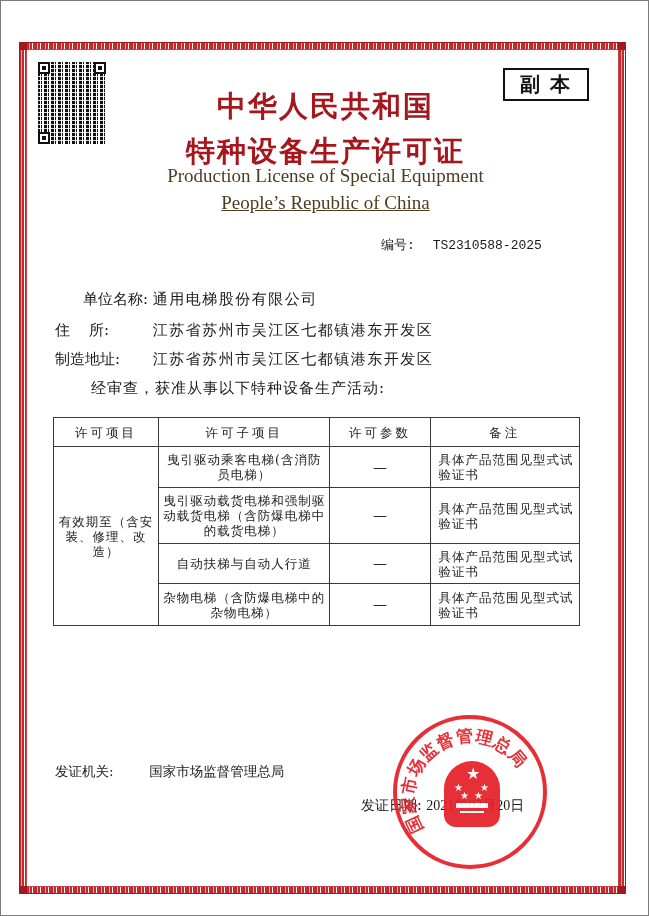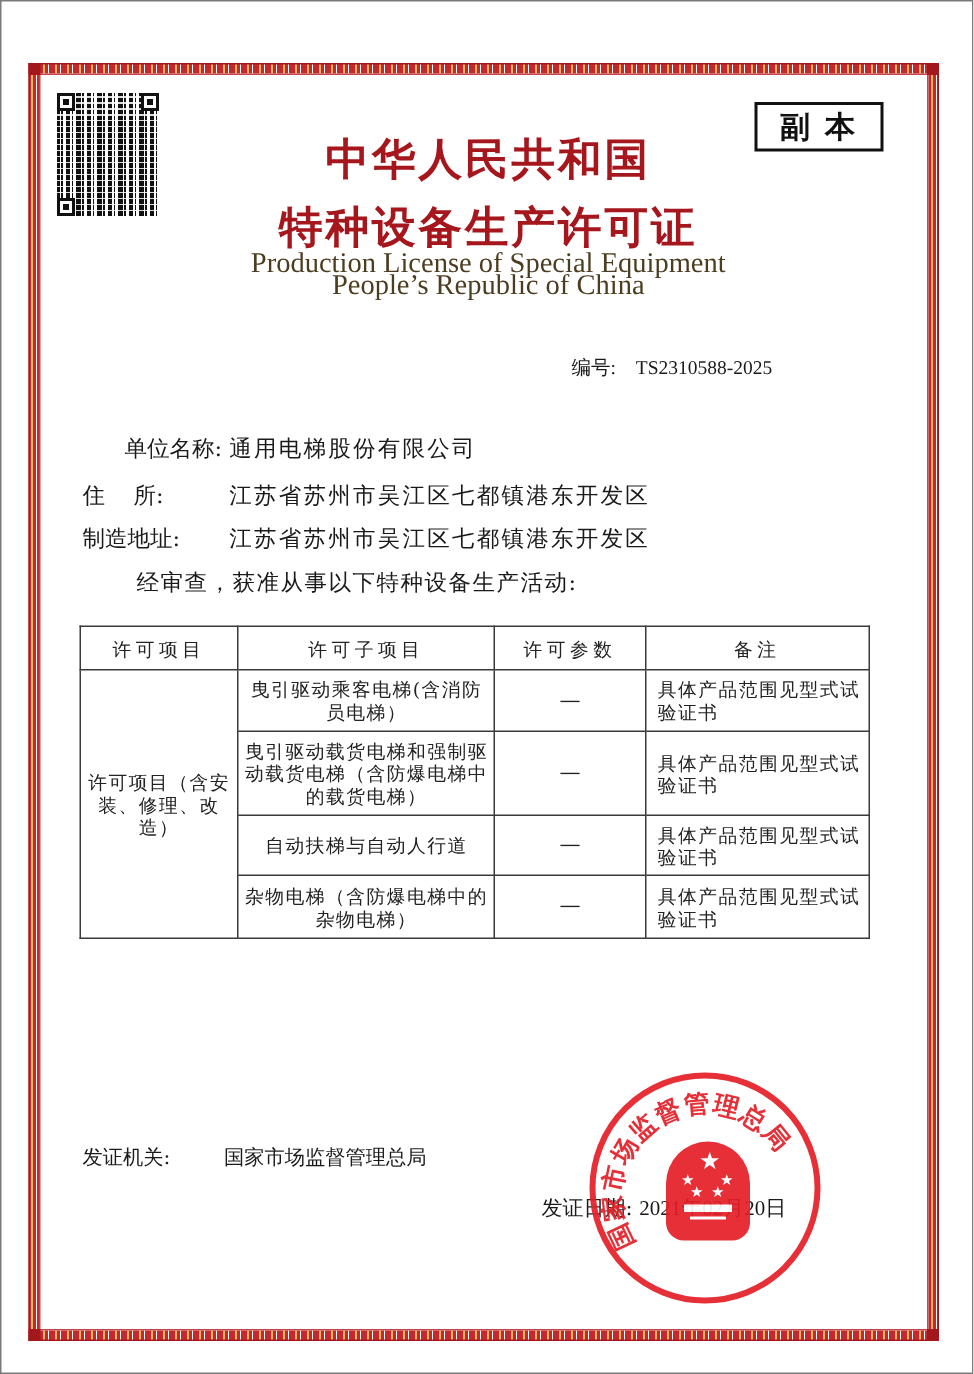--- a/index.html
+++ b/index.html
@@ -57,25 +57,25 @@
     font-family: "DejaVu Sans", sans-serif; font-weight: bold;
     color: #a5171d; letter-spacing: 2px;
   }
   .title-line1 { top: 86px; font-size: 29px; }
   .title-line2 { top: 131px; font-size: 29px; }
   .title-en {
     position: absolute; left: 0; width: 649px; text-align: center;
     font-family: "Liberation Serif", serif; color: #4d3d20; font-size: 19px;
   }
   .title-en1 { top: 164px; }
-  .title-en2 { top: 179px; }
+  .title-en2 { top: 191px; text-decoration: underline; }
 
   .cert-no {
     position: absolute; left: 380px; top: 235px; font-size: 13px;
-    font-family: Liberation Serif, serif; color: #1a1a1a;
+    font-family: Liberation Mono, monospace; color: #1a1a1a;
   }
   .cert-no .lbl { margin-right: 10px; }
 
   .field {
     position: absolute; left: 54px; font-size: 15px; color: #1a1a1a;
     font-family: "DejaVu Serif", serif;
   }
   .field .lbl { display: inline-block; width: 93px; }
   .field .val { letter-spacing: 1.5px; }
   .f1 { top: 289px; text-align: right; } .f2 { top: 320px; } .f3 { top: 349px; }
@@ -162,21 +162,21 @@
 
   <table class="permit">
     <tbody>
         <tr>
       <th class="c1">许可项目</th>
       <th class="c2">许可子项目</th>
       <th class="c3">许可参数</th>
       <th class="c4">备注</th>
     </tr>
     <tr style="height:41px">
-      <td rowspan="4" style="letter-spacing:1px">许可项目（含安装、修理、改造）</td>
+      <td rowspan="4" style="letter-spacing:1px">有效期至（含安装、修理、改造）</td>
       <td class="sub">曳引驱动乘客电梯(含消防员电梯）</td>
       <td class="dash">—</td>
       <td class="note">具体产品范围见型式试验证书</td>
     </tr>
     <tr style="height:56px">
       <td class="sub">曳引驱动载货电梯和强制驱动载货电梯（含防爆电梯中的载货电梯）</td>
       <td class="dash">—</td>
       <td class="note">具体产品范围见型式试验证书</td>
     </tr>
     <tr style="height:40px">

